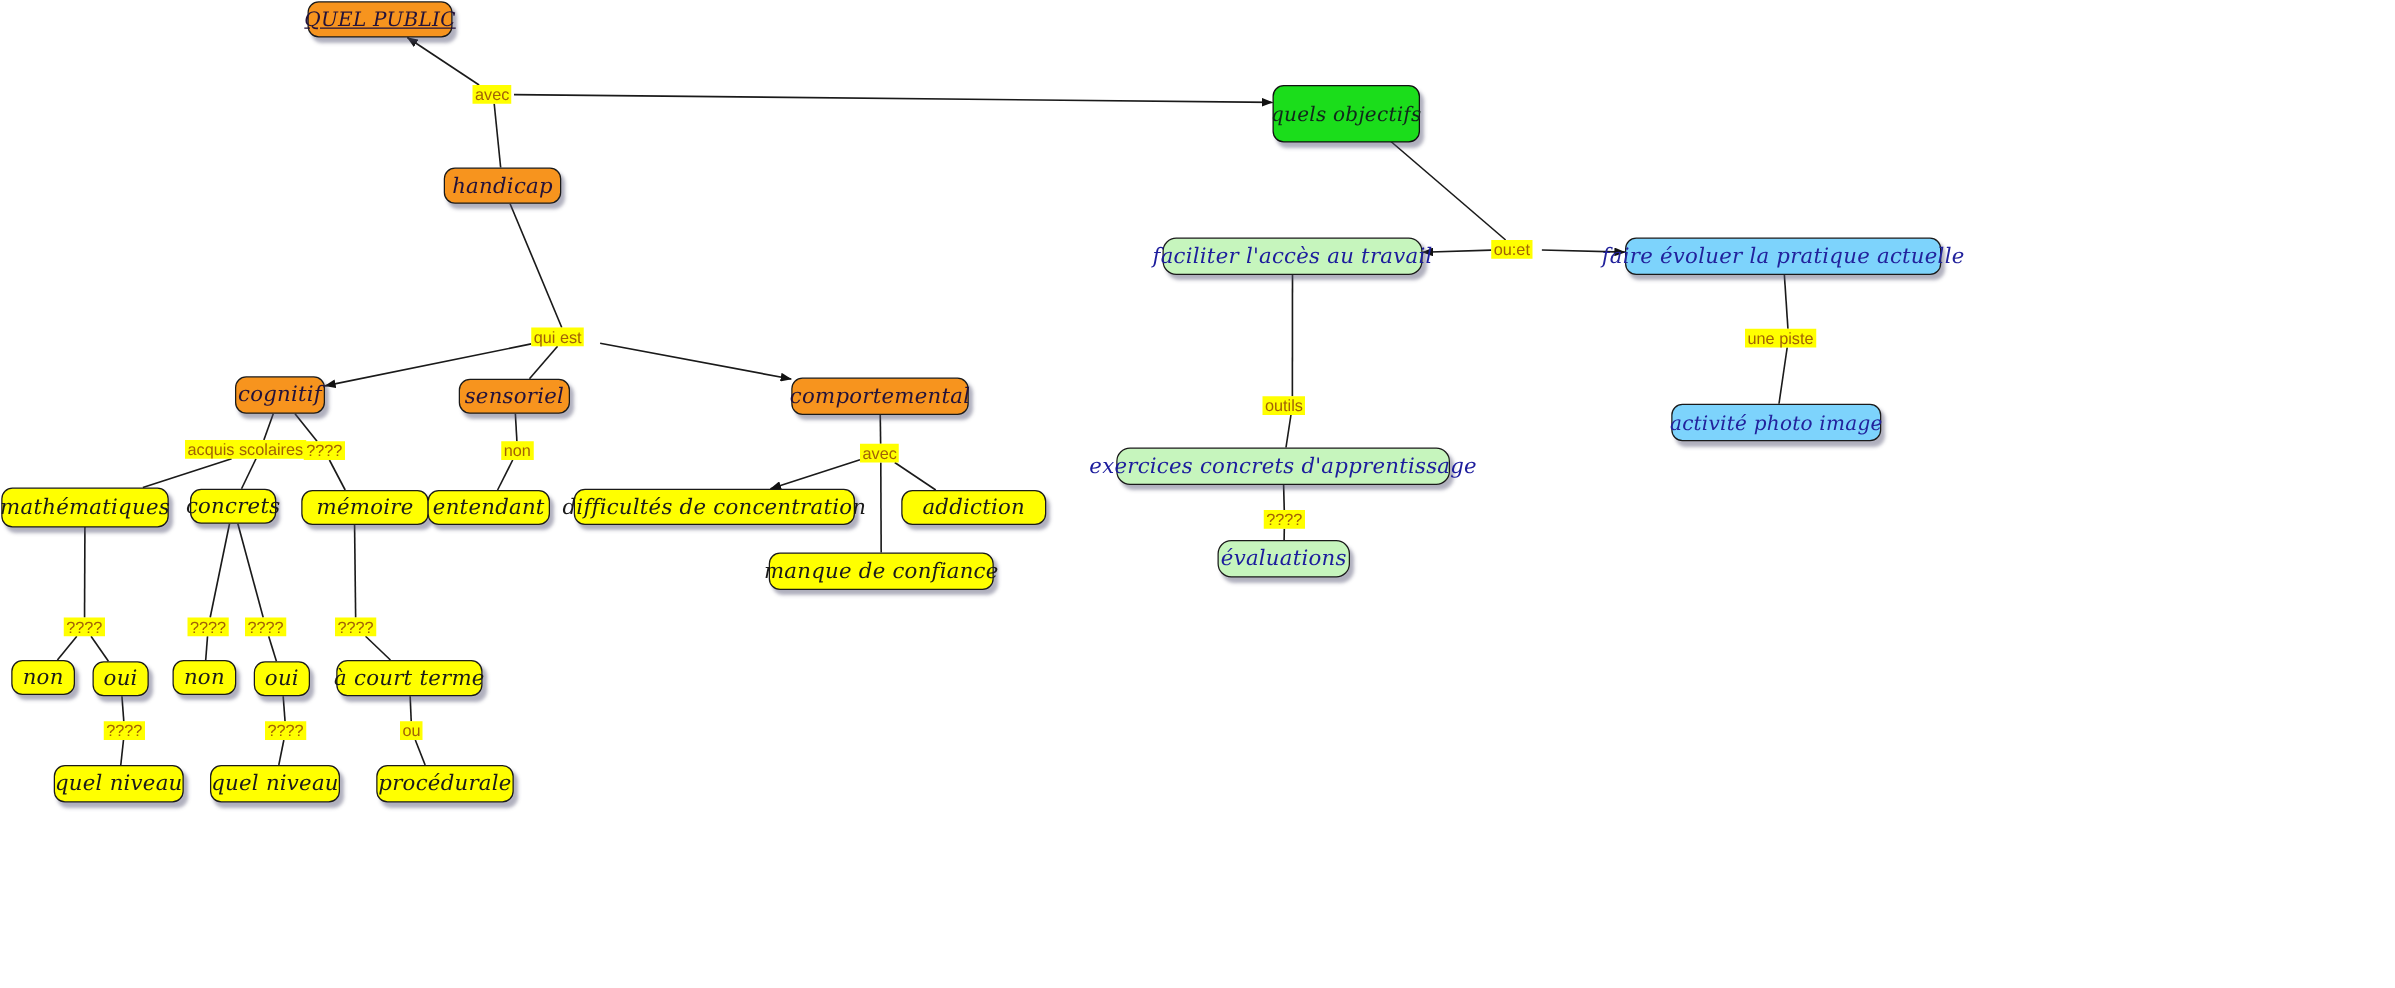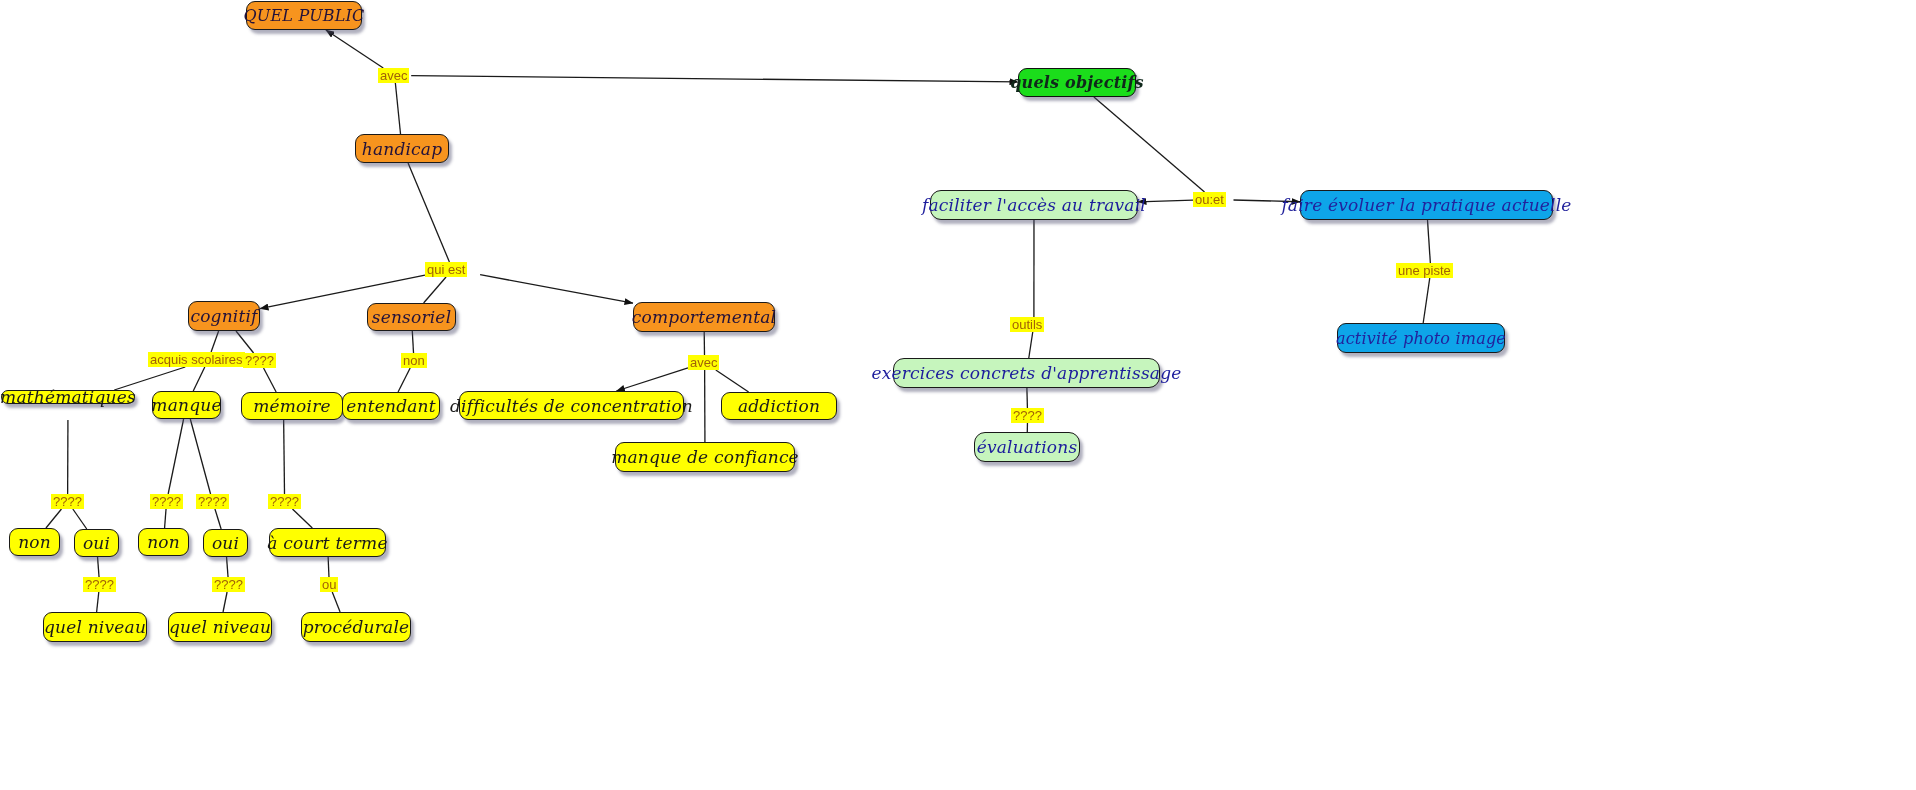--- a/index.html
+++ b/index.html
@@ -22,21 +22,21 @@
     font-family:"DejaVu Serif", serif;
     letter-spacing:.2px;
     box-shadow:3px 4px 3px rgba(80,80,110,.45);
     z-index:3;
     padding:0 10px;
   }
   .node.orange{background:#f7941e;color:#23123a;}
   .node.yellow{background:#ffff00;color:#1a1a1a;}
   .node.green-bright{background:#1bdd1b;color:#10281b;border-color:#111;}
   .node.green-pale{background:#c6f5bd;color:#1c1c9c;border-radius:11px;}
-  .node.blue-pale{background:#0ea5e9;color:#22229c;}
+  .node.blue-pale{background:#7dd3fc;color:#22229c;}
 
   
   .lbl{
     position:absolute;
     background:#ffff00;
     color:#a16207;
     font-family:"Liberation Sans", sans-serif;
     font-style:normal;
     font-size:13px;
     line-height:15px;
@@ -92,41 +92,41 @@
       <line x1="1193" y1="200.1213389121339" x2="1138" y2="201.8089260808926" stroke="#1a1a1a" stroke-width="1.3" marker-end="url(#arrowhead)"></line>
       <line x1="1233.5" y1="200.02227432590857" x2="1300" y2="201.73739742086752" stroke="#1a1a1a" stroke-width="1.3" marker-end="url(#arrowhead)"></line>
       <line x1="1033.9874476987447" y1="220" x2="1033.9062761506277" y2="317" stroke="#1a1a1a" stroke-width="1.3"></line>
       <line x1="1032.7556701030928" y1="332" x2="1028.7886597938145" y2="358" stroke="#1a1a1a" stroke-width="1.3"></line>
       <line x1="1026.8882352941175" y1="388" x2="1027.405882352941" y2="408" stroke="#1a1a1a" stroke-width="1.3"></line>
       <line x1="1027.4571428571428" y1="423" x2="1027.2857142857142" y2="432" stroke="#1a1a1a" stroke-width="1.3"></line>
       <line x1="1427.496183206107" y1="220" x2="1430.3519083969466" y2="263" stroke="#1a1a1a" stroke-width="1.3"></line>
       <line x1="1429.7555555555555" y1="278" x2="1423.1888888888889" y2="323" stroke="#1a1a1a" stroke-width="1.3"></line>
     </svg>
   <div id="node-layer">
-      <div class="node orange" style="left: 246px; top: 1px; width: 116px; height: 29px; font-size: 16px;">QUEL PUBLIC</div>
+      <div class="node orange" style="left: 246px; top: 1px; width: 116px; height: 29px; font-size: 16px; text-decoration: underline;">QUEL PUBLIC</div>
       <div class="node orange" style="left: 355px; top: 134px; width: 94px; height: 29px; font-size: 17px;">handicap</div>
       <div class="node orange" style="left: 188px; top: 301px; width: 72px; height: 30px; font-size: 17px;">cognitif</div>
       <div class="node orange" style="left: 367px; top: 303px; width: 89px; height: 28px; font-size: 17px;">sensoriel</div>
       <div class="node orange" style="left: 633px; top: 302px; width: 142px; height: 30px; font-size: 17px;">comportemental</div>
-      <div class="node yellow" style="left: 1px; top: 390px; width: 134px; height: 14px; font-size: 17px;">mathématiques</div>
-      <div class="node yellow" style="left: 152px; top: 391px; width: 69px; height: 28px; font-size: 17px;">manque</div>
+      <div class="node yellow" style="left: 1px; top: 390px; width: 134px; height: 32px; font-size: 17px;">mathématiques</div>
+      <div class="node yellow" style="left: 152px; top: 391px; width: 69px; height: 28px; font-size: 17px;">concrets</div>
       <div class="node yellow" style="left: 241px; top: 392px; width: 102px; height: 28px; font-size: 17px;">mémoire</div>
       <div class="node yellow" style="left: 342px; top: 392px; width: 98px; height: 28px; font-size: 17px;">entendant</div>
       <div class="node yellow" style="left: 459px; top: 391px; width: 225px; height: 29px; font-size: 17px;">difficultés de concentration</div>
       <div class="node yellow" style="left: 721px; top: 392px; width: 116px; height: 28px; font-size: 17px;">addiction</div>
       <div class="node yellow" style="left: 615px; top: 442px; width: 180px; height: 30px; font-size: 17px;">manque de confiance</div>
       <div class="node yellow" style="left: 9px; top: 528px; width: 51px; height: 28px; font-size: 17px;">non</div>
       <div class="node yellow" style="left: 74px; top: 529px; width: 45px; height: 28px; font-size: 17px;">oui</div>
       <div class="node yellow" style="left: 138px; top: 528px; width: 51px; height: 28px; font-size: 17px;">non</div>
       <div class="node yellow" style="left: 203px; top: 529px; width: 45px; height: 28px; font-size: 17px;">oui</div>
       <div class="node yellow" style="left: 269px; top: 528px; width: 117px; height: 29px; font-size: 17px;">à court terme</div>
       <div class="node yellow" style="left: 43px; top: 612px; width: 104px; height: 30px; font-size: 17px;">quel niveau</div>
       <div class="node yellow" style="left: 168px; top: 612px; width: 104px; height: 30px; font-size: 17px;">quel niveau</div>
       <div class="node yellow" style="left: 301px; top: 612px; width: 110px; height: 30px; font-size: 17px;">procédurale</div>
-      <div class="node green-bright" style="left: 1018px; top: 68px; width: 118px; height: 29px; font-size: 16px; font-weight: bold;">quels objectifs</div>
+      <div class="node green-bright" style="left: 1018px; top: 68px; width: 118px; height: 46px; font-size: 16px;">quels objectifs</div>
       <div class="node green-pale" style="left: 930px; top: 190px; width: 208px; height: 30px; font-size: 17px;">faciliter l'accès au travail</div>
       <div class="node blue-pale" style="left: 1300px; top: 190px; width: 253px; height: 30px; font-size: 17px;">faire évoluer la pratique actuelle</div>
       <div class="node green-pale" style="left: 893px; top: 358px; width: 267px; height: 30px; font-size: 17px;">exercices concrets d'apprentissage</div>
       <div class="node green-pale" style="left: 974px; top: 432px; width: 106px; height: 30px; font-size: 17px;">évaluations</div>
       <div class="node blue-pale" style="left: 1337px; top: 323px; width: 168px; height: 30px; font-size: 16px;">activité photo image</div>
     </div>
   <div id="label-layer">
       <span class="lbl" style="left: 378px; top: 68px;">avec</span>
       <span class="lbl" style="left: 425px; top: 262px;">qui est</span>
       <span class="lbl" style="left: 148px; top: 352px;">acquis scolaires</span>

